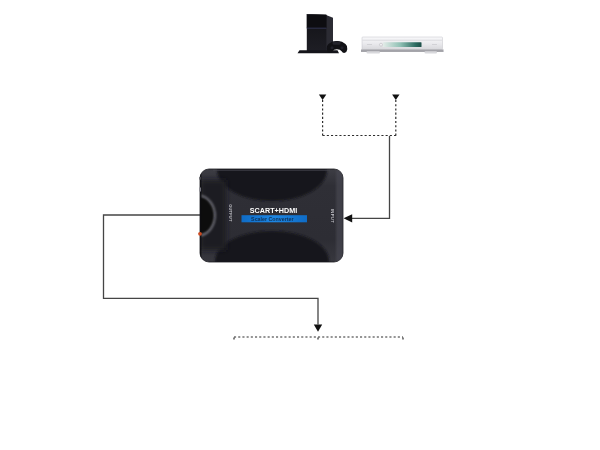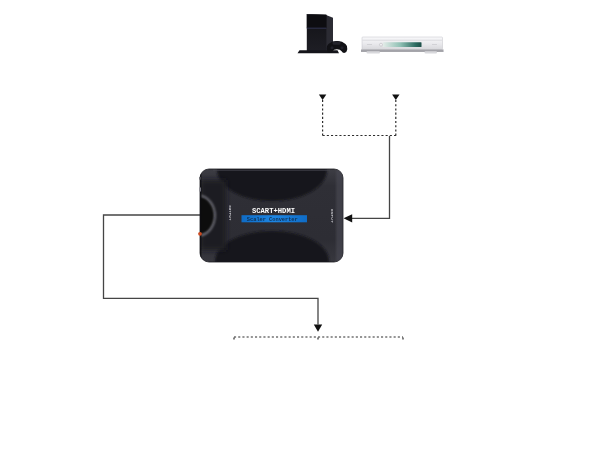--- a/index.html
+++ b/index.html
@@ -1,16 +1,16 @@
 <!DOCTYPE html>
 <html><head>
 <meta charset="utf-8">
 <style>
 html,body{margin:0;padding:0;background:#fff;}
-#stage{position:relative;width:600px;height:341px;background:#fff;overflow:hidden;font-family:Liberation Mono, monospace;}
+#stage{position:relative;width:600px;height:341px;background:#fff;overflow:hidden;font-family:Liberation Sans, sans-serif;}
 </style>
 </head>
 <body>
 <div id="stage">
 <svg width="600" height="450" viewBox="0 0 600 450" xmlns="http://www.w3.org/2000/svg">
 <defs>
   <linearGradient id="dvdG" x1="0" y1="0" x2="0" y2="1">
     <stop offset="0" stop-color="#f8f8fa"></stop>
           <stop offset="0.5" stop-color="#ebebee"></stop>
           <stop offset="1" stop-color="#d7d7db"></stop>

